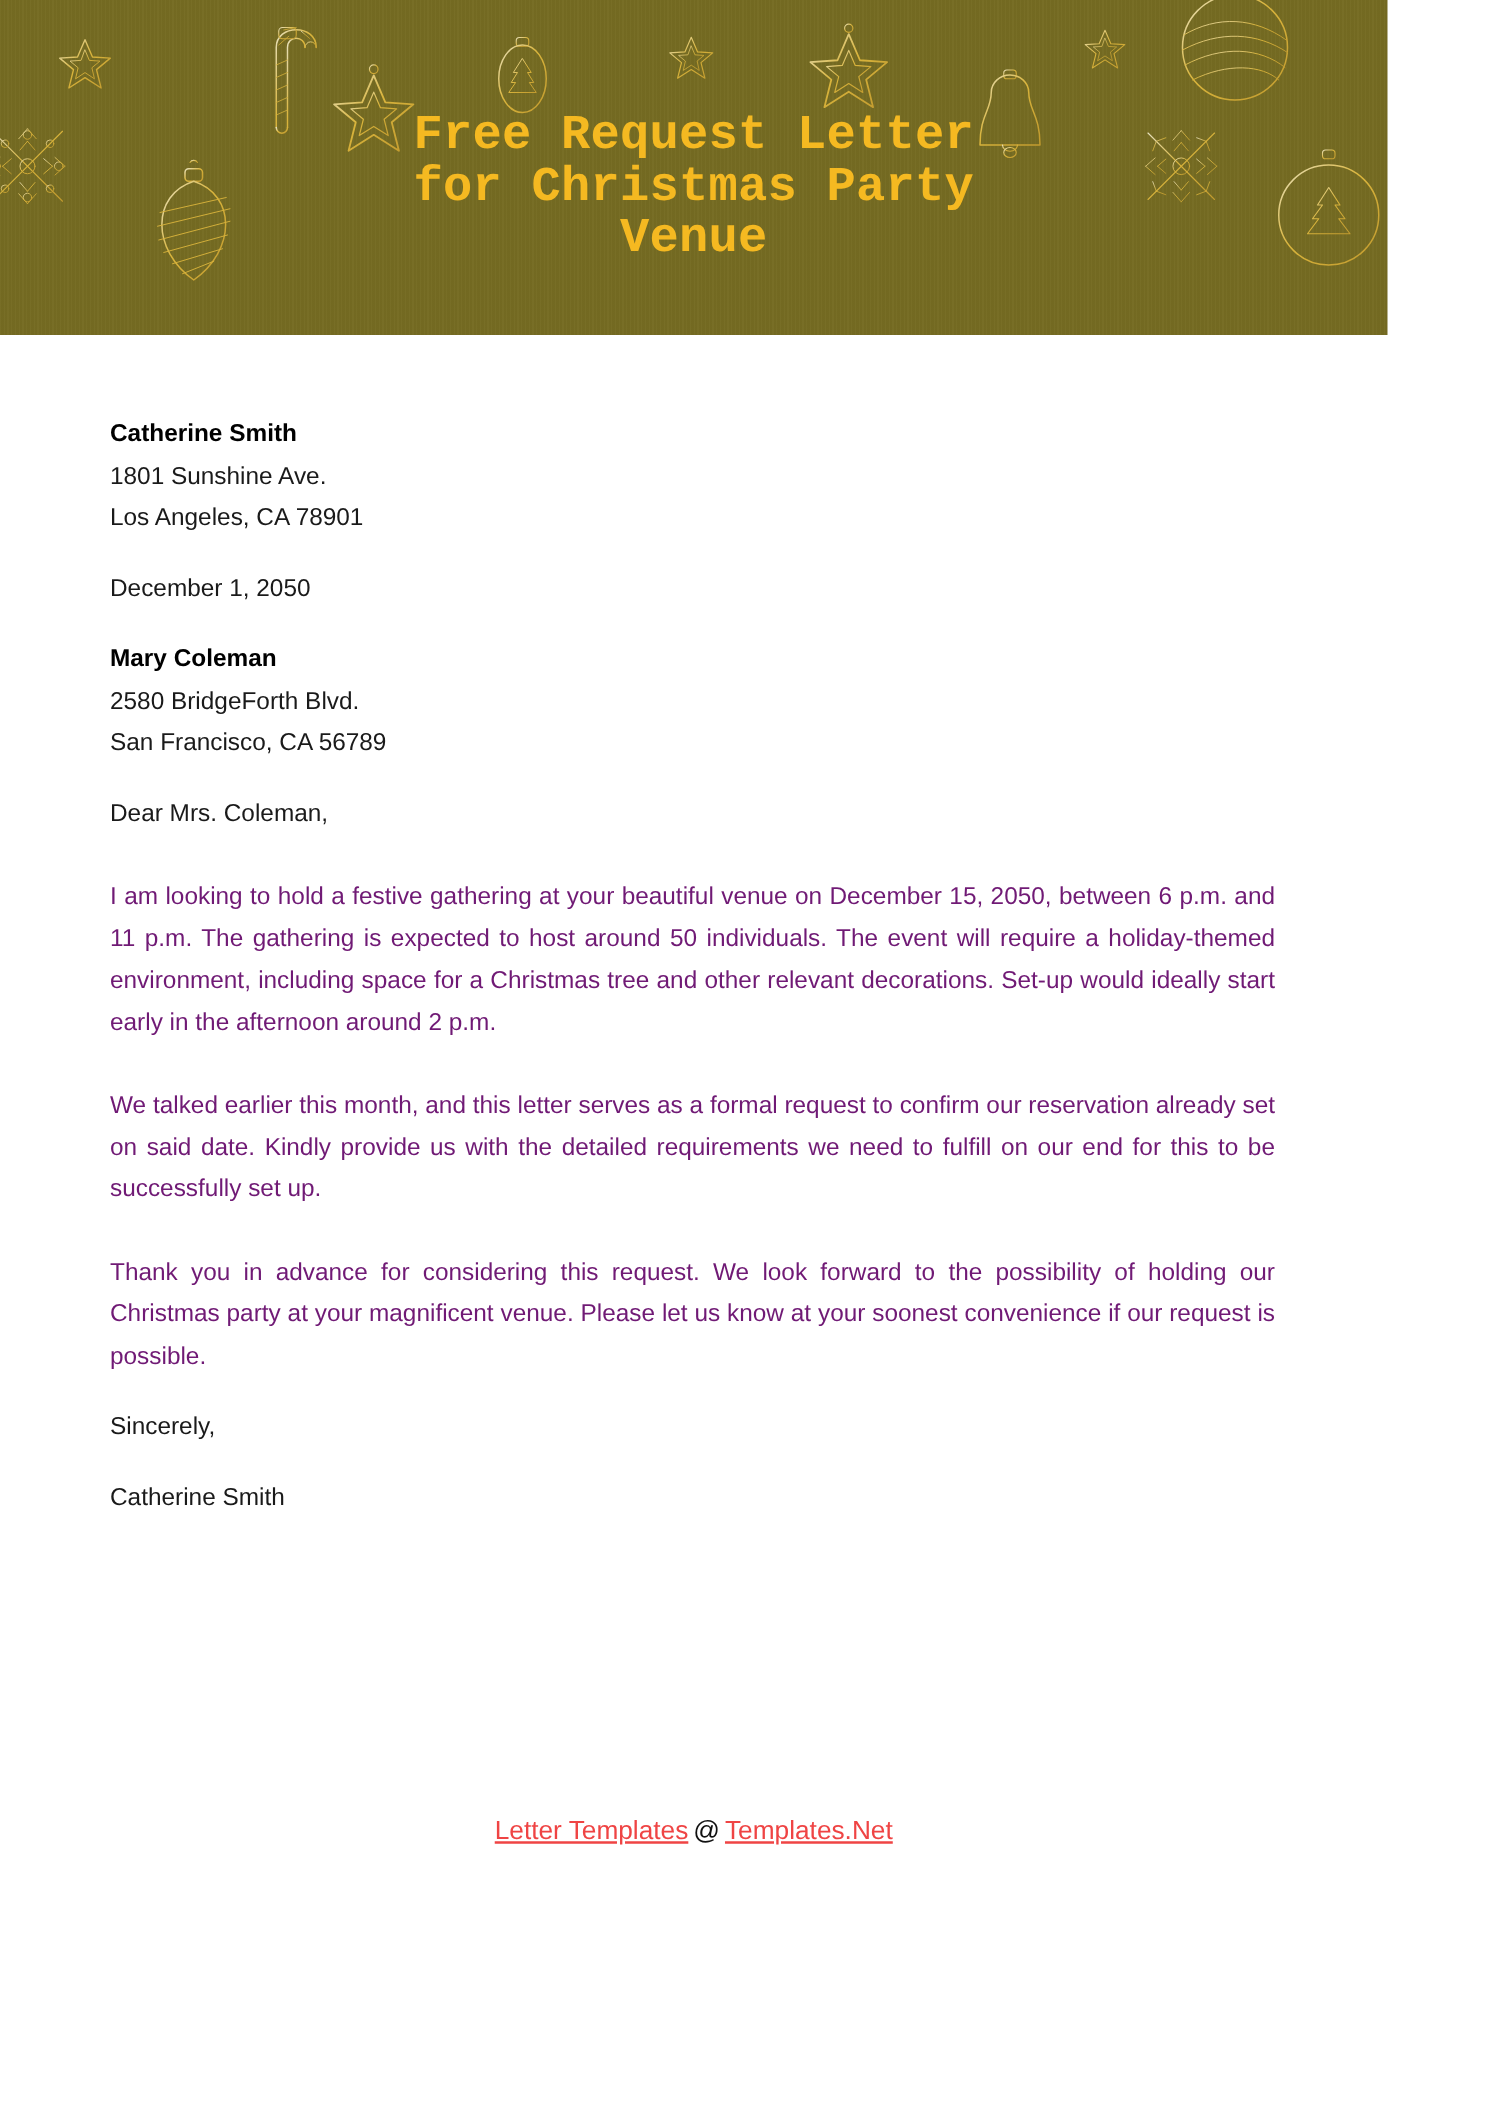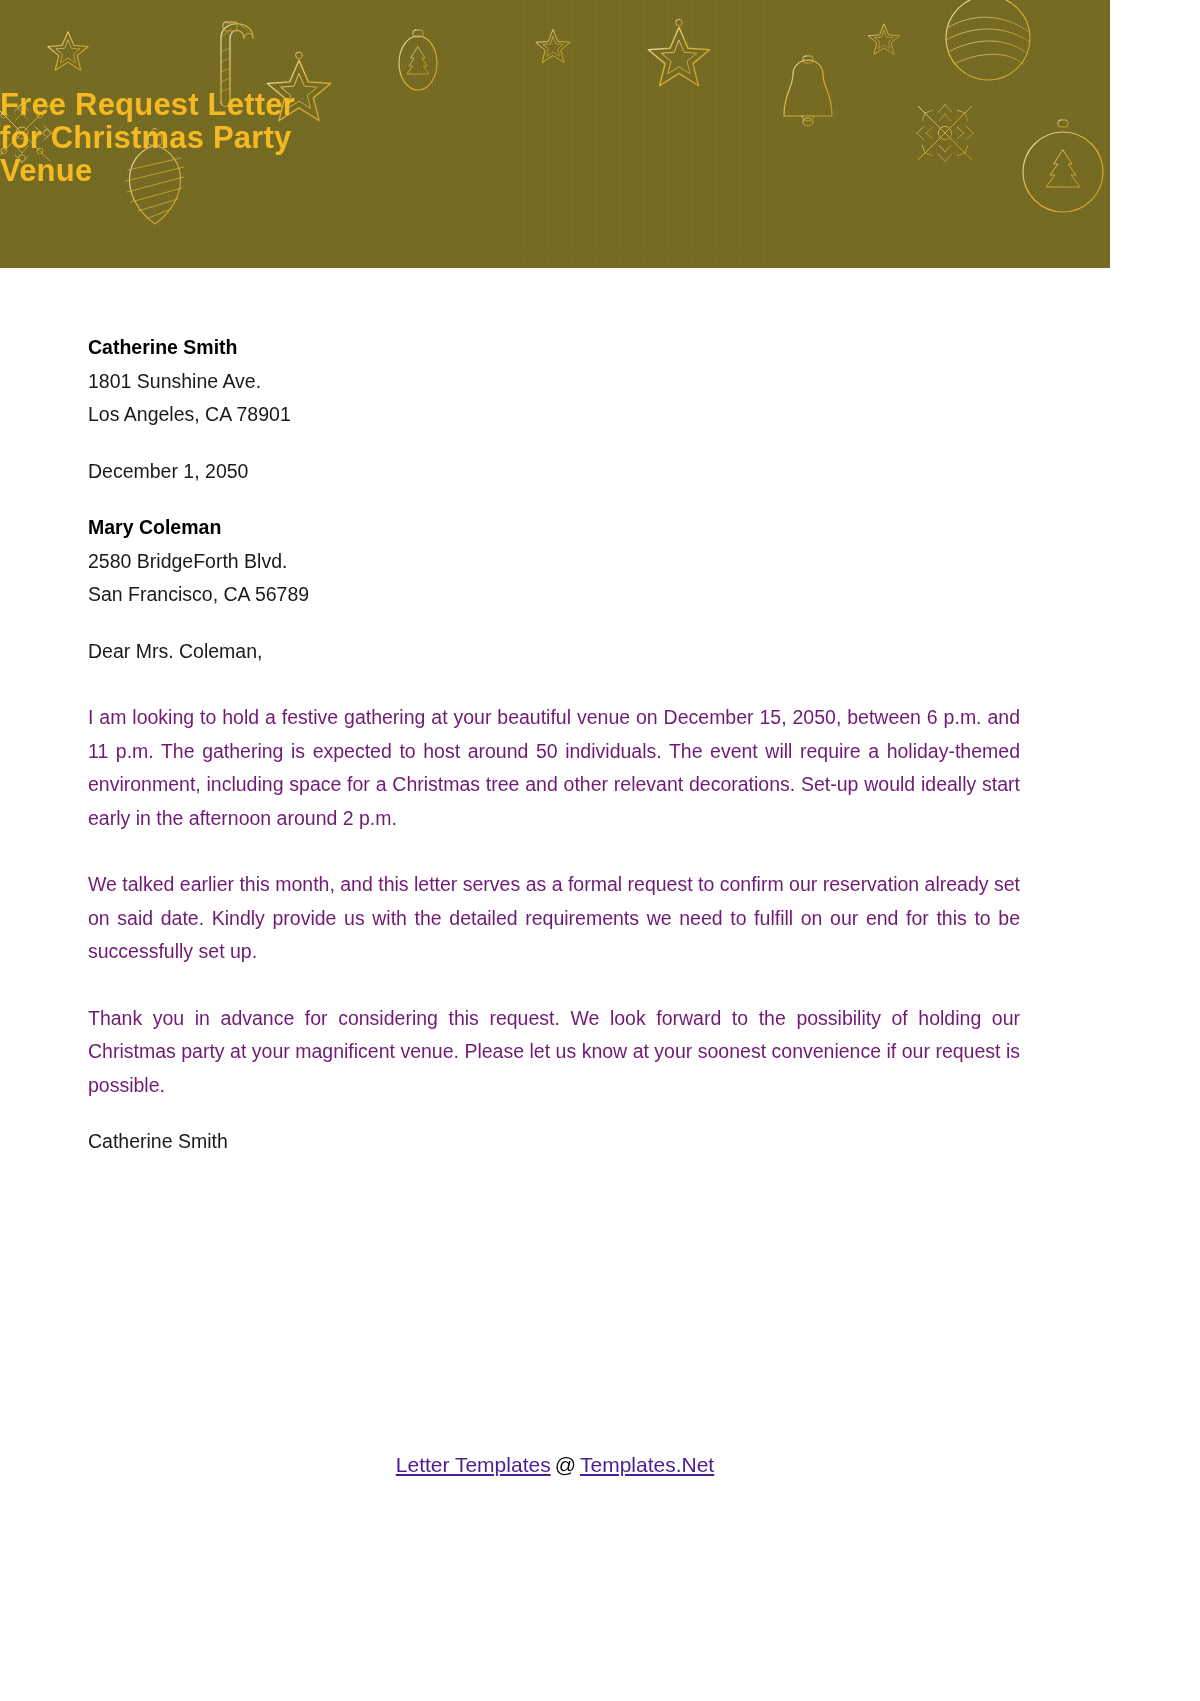--- a/index.html
+++ b/index.html
@@ -45,23 +45,24 @@
   }
   .banner-ornaments {
     position: absolute;
     inset: 0;
   }
   .banner-title {
     position: absolute;
     left: 0;
     right: 0;
     top: 88px;
-    font-family: Liberation Sans, sans-serif;
+    text-align: center;
+    font-family: Liberation Mono, monospace;
     font-weight: 700;
-    font-size: 31px;
+    font-size: 39px;
     line-height: 1.07;
     color: #f5b921;
     letter-spacing: 0.2px;
     z-index: 5;
   }
   .banner-title .ln {
     display: block;
   }
 
   
@@ -107,21 +108,21 @@
     position: absolute;
     left: 0;
     right: 0;
     top: 1452px;
     text-align: center;
     font-size: 21px;
     line-height: 1.2;
     color: #111;
   }
   .footer a {
-    color: #4c1d95;
+    color: #ef4444;
     text-underline-offset: 2px;
   }
   .footer .at {
     color: #111;
     text-decoration: none;
     padding: 0 4px;
   }
 </style>
 </head>
 <body>
@@ -328,20 +329,23 @@
     </div>
 
     <div class="gap-date">
       <div class="line">Dear Mrs. Coleman,</div>
     </div>
 
     <p class="para gap-para">I am looking to hold a festive gathering at your beautiful venue on December 15, 2050, between 6 p.m. and 11 p.m. The gathering is expected to host around 50 individuals. The event will require a holiday-themed environment, including space for a Christmas tree and other relevant decorations. Set-up would ideally start early in the afternoon around 2 p.m.</p>
     <p class="para gap-para">We talked earlier this month, and this letter serves as a formal request to confirm our reservation already set on said date. Kindly provide us with the detailed requirements we need to fulfill on our end for this to be successfully set up.</p>
     <p class="para gap-para">Thank you in advance for considering this request. We look forward to the possibility of holding our Christmas party at your magnificent venue. Please let us know at your soonest convenience if our request is possible.</p>
 
+    <div class="gap-date">
+      <div class="line">Sincerely,</div>
+    </div>
 
     <div class="gap-date">
       <div class="line">Catherine Smith</div>
     </div>
 
   </div>
 
   <div class="footer">
     <a href="#">Letter Templates</a><span class="at">@</span><a href="#">Templates.Net</a>
   </div>

